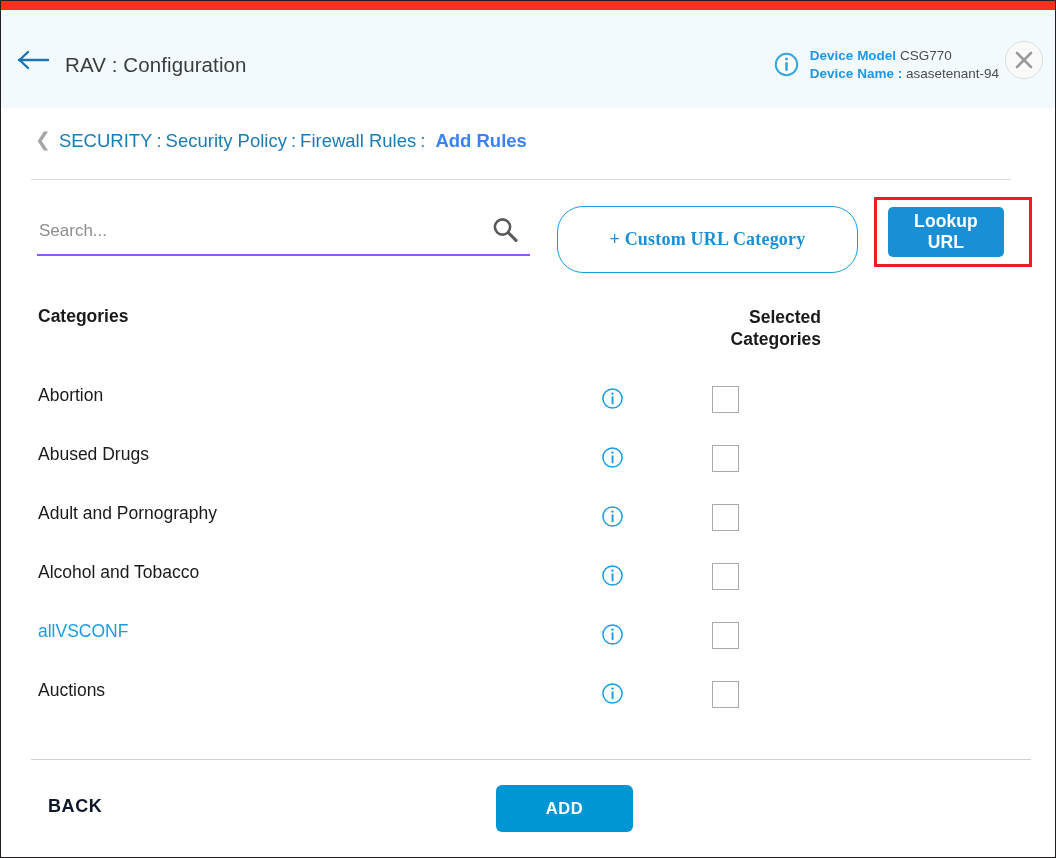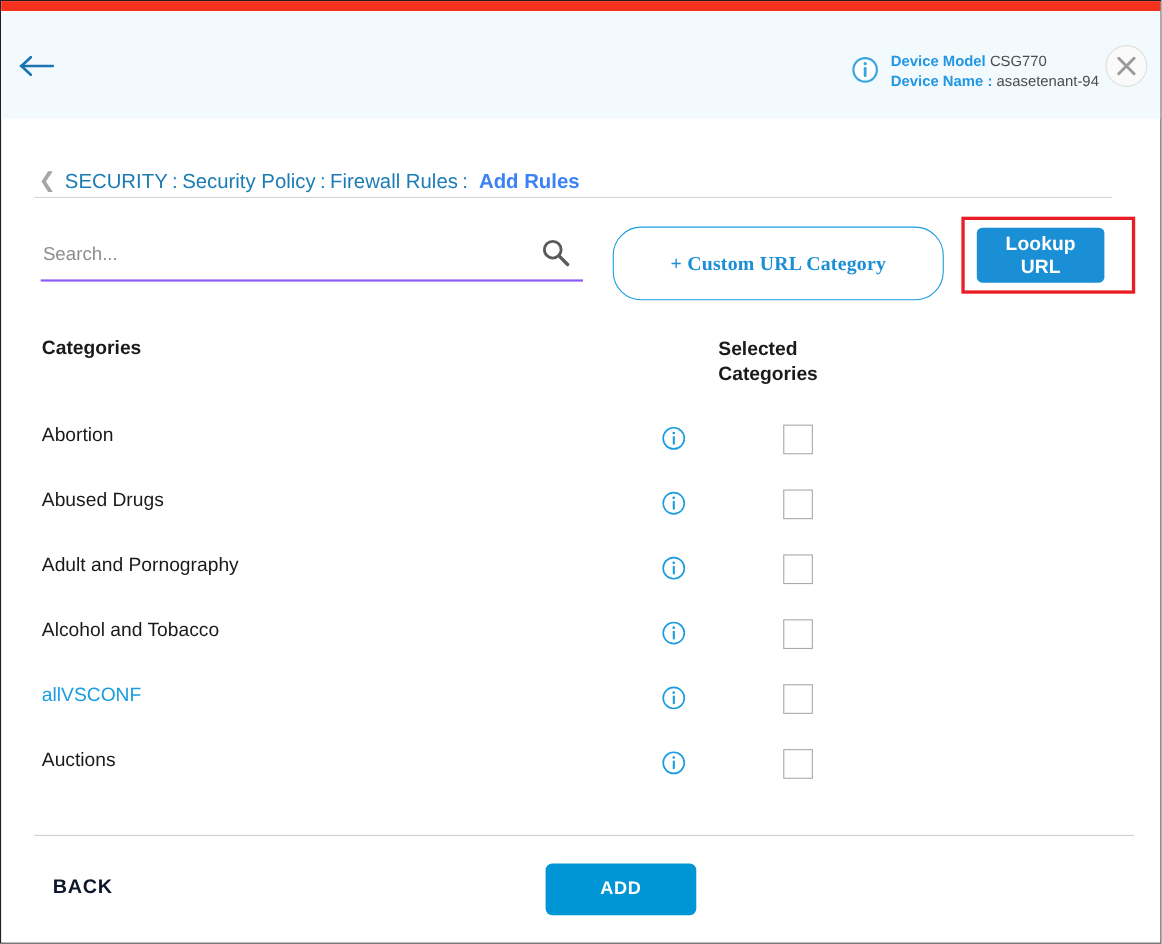--- a/index.html
+++ b/index.html
@@ -113,21 +113,20 @@
     color: #a6a6a6;
     font-size: 19px;
     margin-right: 8px;
     line-height: 1;
     position: relative;
     top: -1px;
   }
   .crumb-link {
     color: #1b7cb5;
     cursor: pointer;
-    margin-top: 24px;
   }
   .crumb-sep {
     color: #1b7cb5;
     padding: 0 4px;
   }
   .crumb-current {
     color: #3b82f6;
     font-weight: bold;
     margin-left: 6px;
   }
@@ -224,21 +223,21 @@
     left: 37px;
     font-size: 17.5px;
     font-weight: bold;
     color: #1a1a1a;
   }
   .col-head-selected {
     position: absolute;
     top: 305px;
     left: 652px;
     width: 168px;
-    text-align: left;
+    text-align: right;
     font-size: 17.5px;
     font-weight: bold;
     color: #1a1a1a;
     line-height: 22px;
   }
 
   .rows {
     position: absolute;
     top: 372px;
     left: 0;
@@ -329,20 +328,21 @@
 
   <div class="header">
 
     <span class="back-arrow">
       <svg width="34" height="24" viewBox="0 0 34 24">
         <path d="M2 12 H31" stroke="#1b75b1" stroke-width="2.4" fill="none" stroke-linecap="round"></path>
         <path d="M11 4 L2.5 12 L11 20" stroke="#1b75b1" stroke-width="2.4" fill="none" stroke-linecap="round" stroke-linejoin="round"></path>
       </svg>
     </span>
 
+    <div class="page-title">RAV : Configuration</div>
 
     <div class="device-info">
       <span class="device-info-icon">
         <svg width="25" height="25" viewBox="0 0 25 25">
           <circle cx="12.5" cy="12.5" r="10.7" fill="#ffffff" stroke="#3aa6e0" stroke-width="2"></circle>
           <circle cx="12.5" cy="6.9" r="1.5" fill="#3aa6e0"></circle>
           <rect x="11.2" y="10" width="2.6" height="9" rx="1.2" fill="#3aa6e0"></rect>
         </svg>
       </span>
       <span class="device-lines">

